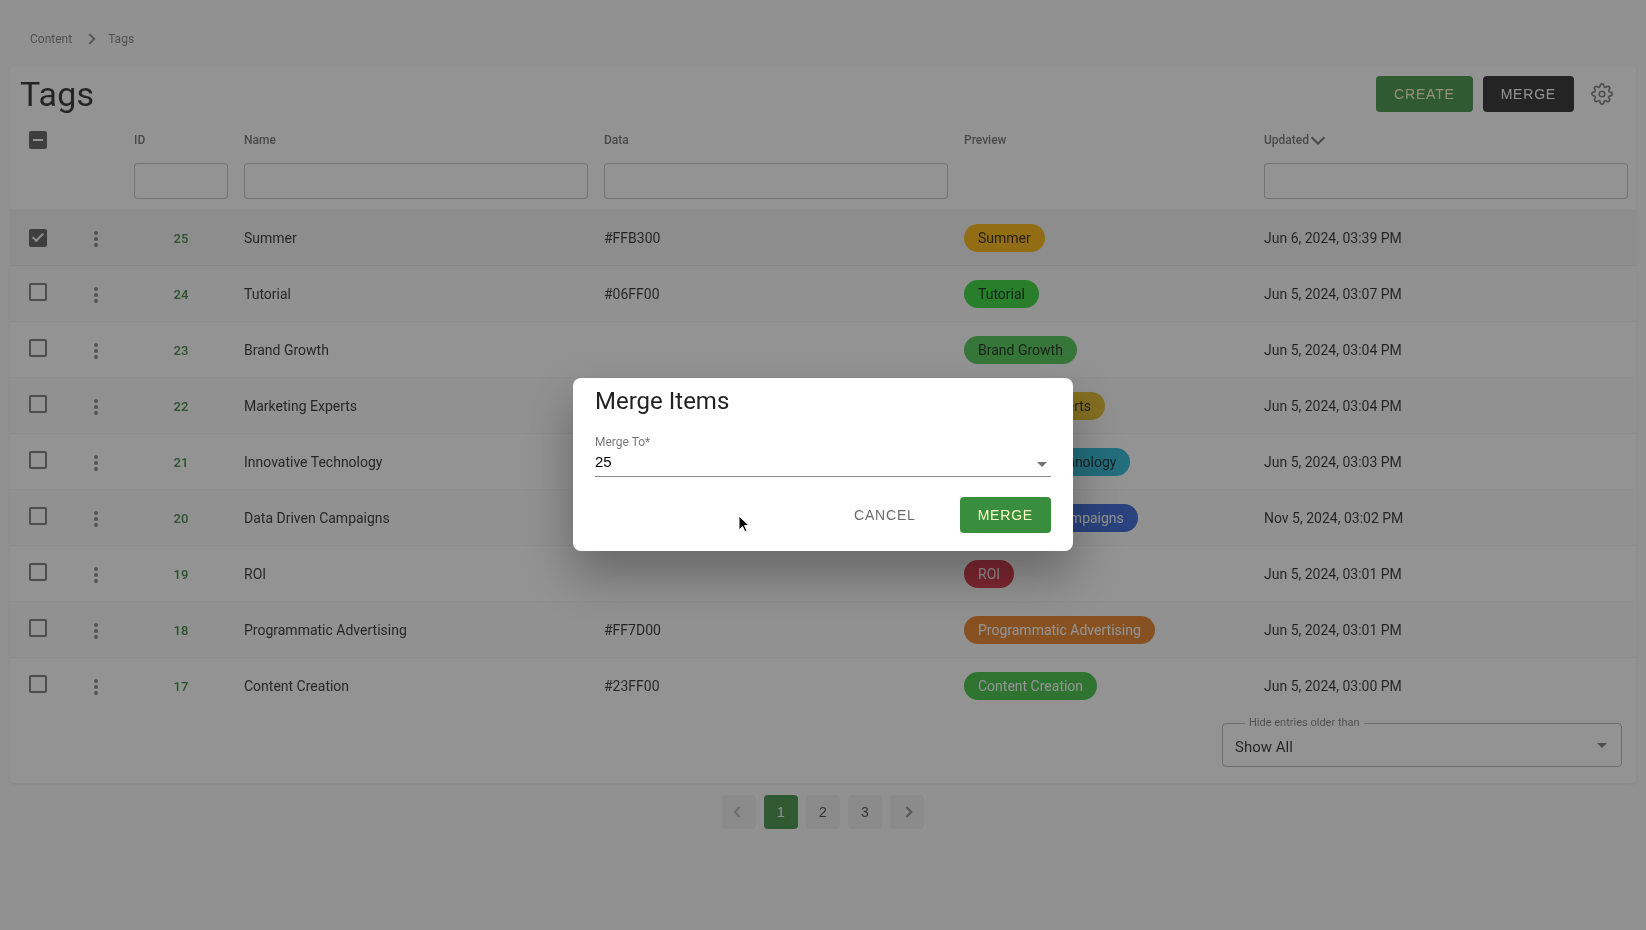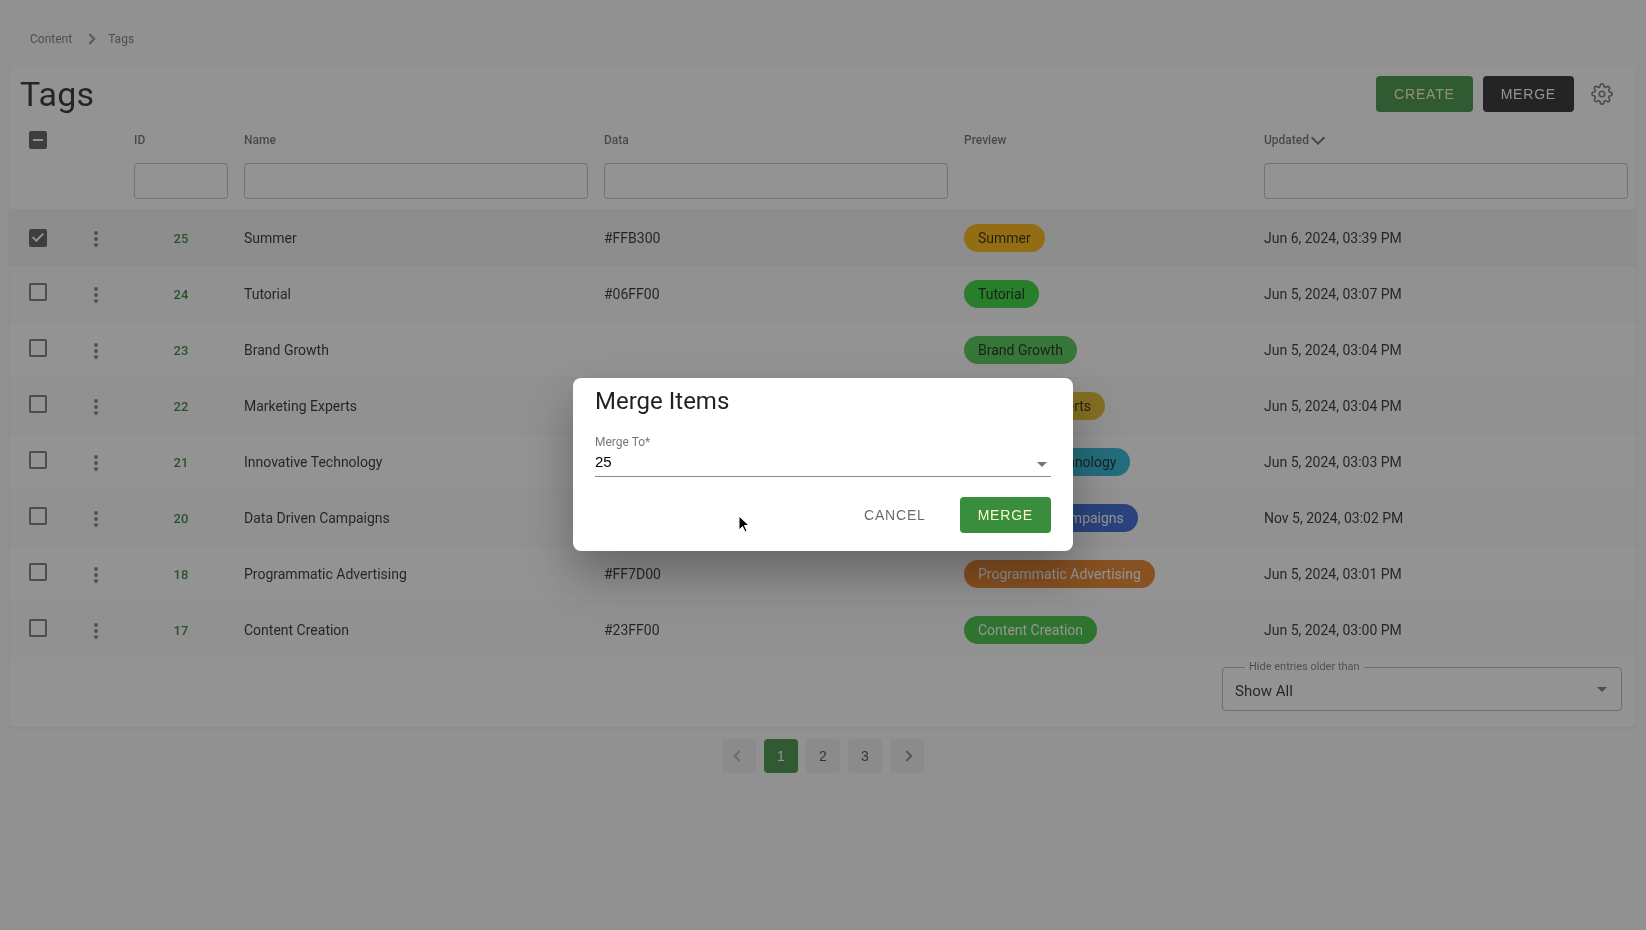--- a/index.html
+++ b/index.html
@@ -76,21 +76,21 @@
 
   
   .scrim { position: absolute; inset: 0; background: rgba(40,40,40,0.5); display: flex; align-items: flex-start; justify-content: center; padding-top: 378px; }
   .dialog { width: 500px; background: #fff; border-radius: 8px; box-shadow: 0 24px 48px rgba(0,0,0,0.3); padding: 9px 22px 18px; }
   .dialog-title { font-size: 24px; font-weight: 400; margin-bottom: 20px; }
   .field { position: relative; margin-bottom: 20px; }
   .field-label { font-size: 12px; color: rgba(0,0,0,0.55); display: block; margin-bottom: 2px; }
   .field-input { width: 100%; border: none; border-bottom: 1px solid rgba(0,0,0,0.45); padding: 2px 26px 6px 0; font-size: 15px; background: transparent; outline: none; }
   .field .caret { position: absolute; right: 4px; bottom: 10px; width: 0; height: 0; border-left: 5px solid transparent; border-right: 5px solid transparent; border-top: 5px solid rgba(0,0,0,0.55); }
   .merge-ids { font-size: 14px; color: rgba(0,0,0,0.55); margin-bottom: 40px; }
-  .dialog-actions { display: flex; justify-content: flex-end; gap: 16px; }
+  .dialog-actions { display: flex; justify-content: flex-end; gap: 26px; }
   .btn-flat { background: transparent; color: rgba(0,0,0,0.6); }
 
   
   .cursor { position: absolute; left: 738px; top: 515px; font-size: 16px; pointer-events: none; }
 </style>
 </head>
 <body>
 
 <div class="breadcrumbs">
   <span class="crumb">Content</span>
@@ -223,20 +223,33 @@
           <td><span class="chip" style="background:#2d5fd4">Data Driven Campaigns</span></td>
           <td>Nov 5, 2024, 03:02 PM</td>
         </tr>
         <tr class="data-row">
           <td class="col-check"><span class="chk"></span></td>
           <td class="col-kebab"><span class="kebab">
               <span></span>
               <span></span>
               <span></span>
             </span></td>
+          <td style="text-align:center"><span class="id-link">19</span></td>
+          <td>ROI</td>
+          <td></td>
+          <td><span class="chip" style="background:#d6263a">ROI</span></td>
+          <td>Jun 5, 2024, 03:01 PM</td>
+        </tr>
+        <tr class="data-row">
+          <td class="col-check"><span class="chk"></span></td>
+          <td class="col-kebab"><span class="kebab">
+              <span></span>
+              <span></span>
+              <span></span>
+            </span></td>
           <td style="text-align:center"><span class="id-link">18</span></td>
           <td>Programmatic Advertising</td>
           <td>#FF7D00</td>
           <td><span class="chip" style="background:#e87b1a">Programmatic Advertising</span></td>
           <td>Jun 5, 2024, 03:01 PM</td>
         </tr>
         <tr class="data-row">
           <td class="col-check"><span class="chk"></span></td>
           <td class="col-kebab"><span class="kebab">
               <span></span>

